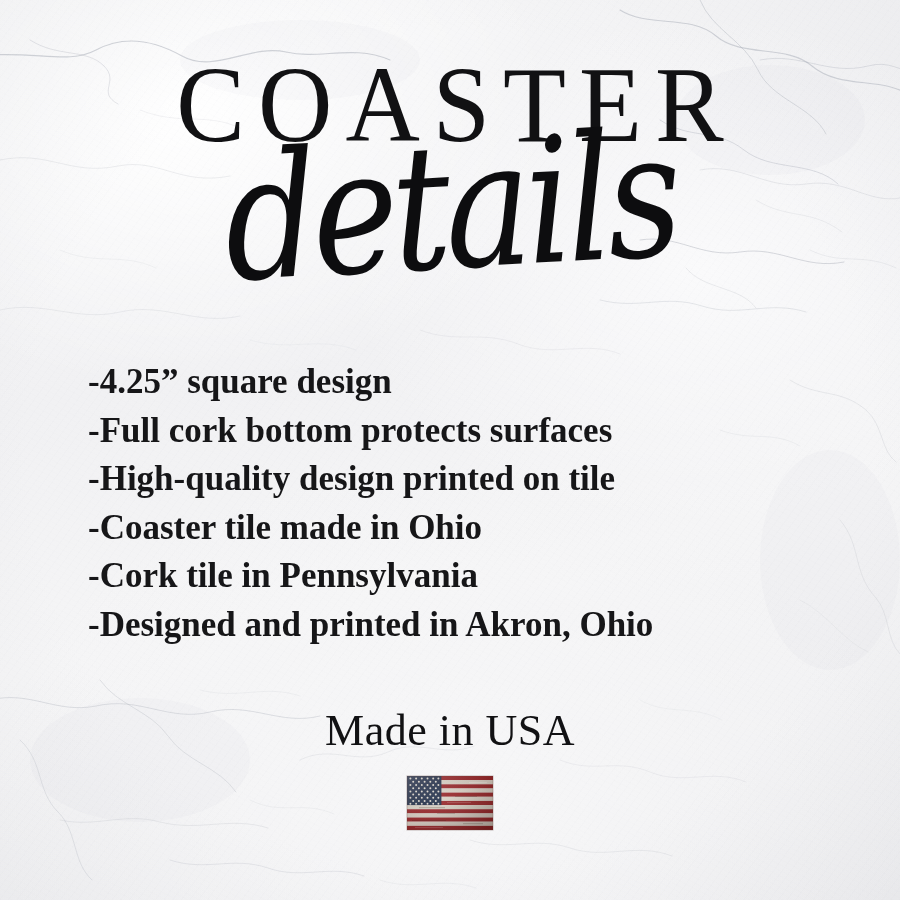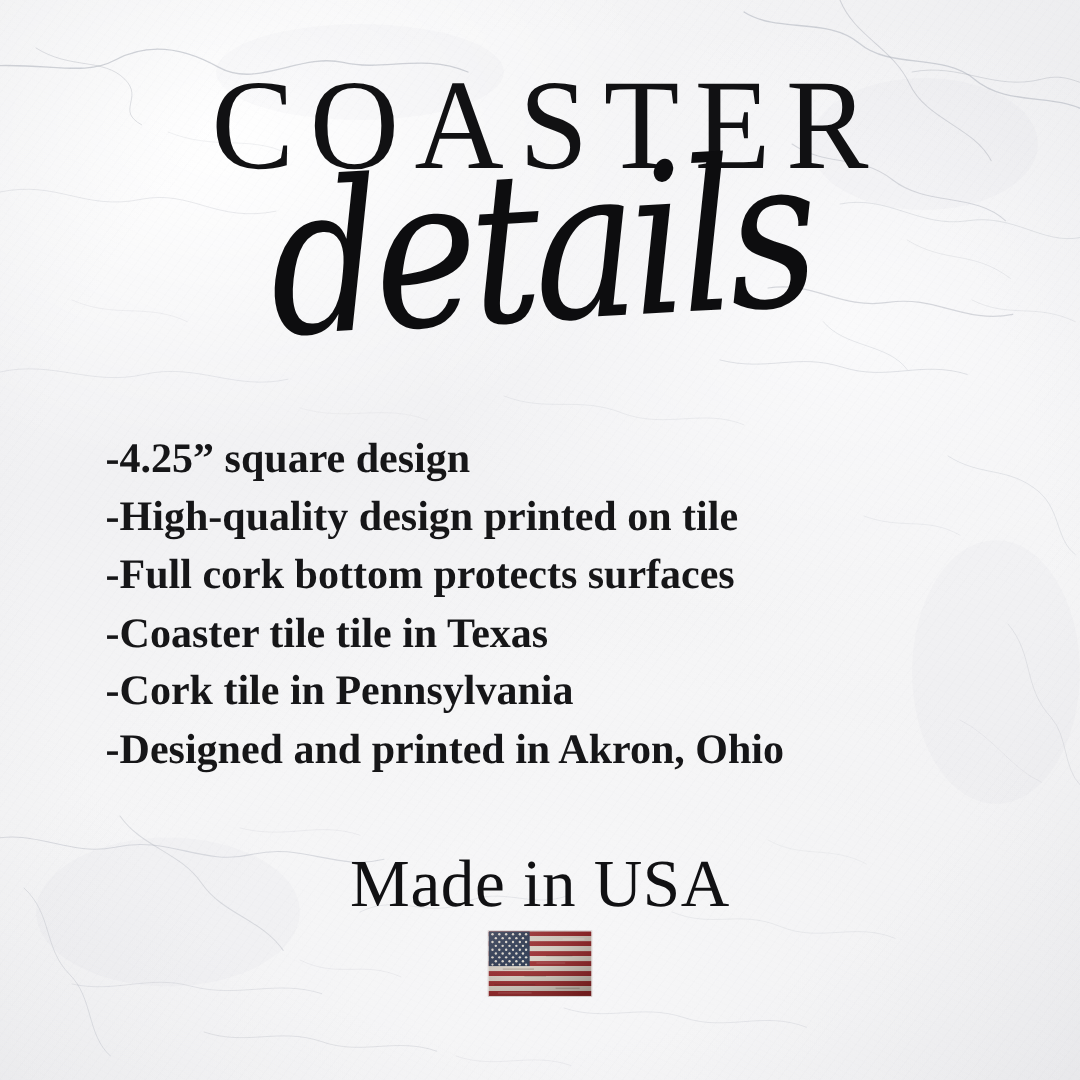--- a/index.html
+++ b/index.html
@@ -112,21 +112,21 @@
     font-weight: bold;
   }
 
   #made-in-usa {
     position: absolute;
     top: 708px;
     left: 0;
     width: 900px;
     text-align: center;
     font-family: "Liberation Serif", "DejaVu Serif", serif;
-    font-size: 56px;
+    font-size: 44px;
     line-height: 1.05;
     color: #111113;
     letter-spacing: 0.5px;
   }
 
   
   #flag-usa {
     position: absolute;
     left: 407px;
     top: 776px;
@@ -200,23 +200,23 @@
   <div class="vignette"></div>
 
   <div class="content">
 
     <div id="title-coaster">COASTER</div>
 
     <div id="title-details">details</div>
 
     <ul id="details-list">
       <li>-4.25” square design</li>
+      <li>-Full cork bottom protects surfaces</li>
       <li>-High-quality design printed on tile</li>
-      <li>-Full cork bottom protects surfaces</li>
-      <li>-Coaster tile tile in Texas</li>
+      <li>-Coaster tile made in Ohio</li>
       <li>-Cork tile in Pennsylvania</li>
       <li>-Designed and printed in Akron, Ohio</li>
     </ul>
 
     <div id="made-in-usa">Made in USA</div>
 
     <div id="flag-usa">
       <svg viewBox="0 0 86 54" xmlns="http://www.w3.org/2000/svg">
         <defs>
           <linearGradient id="weather" x1="0" y1="0" x2="1" y2="1">

